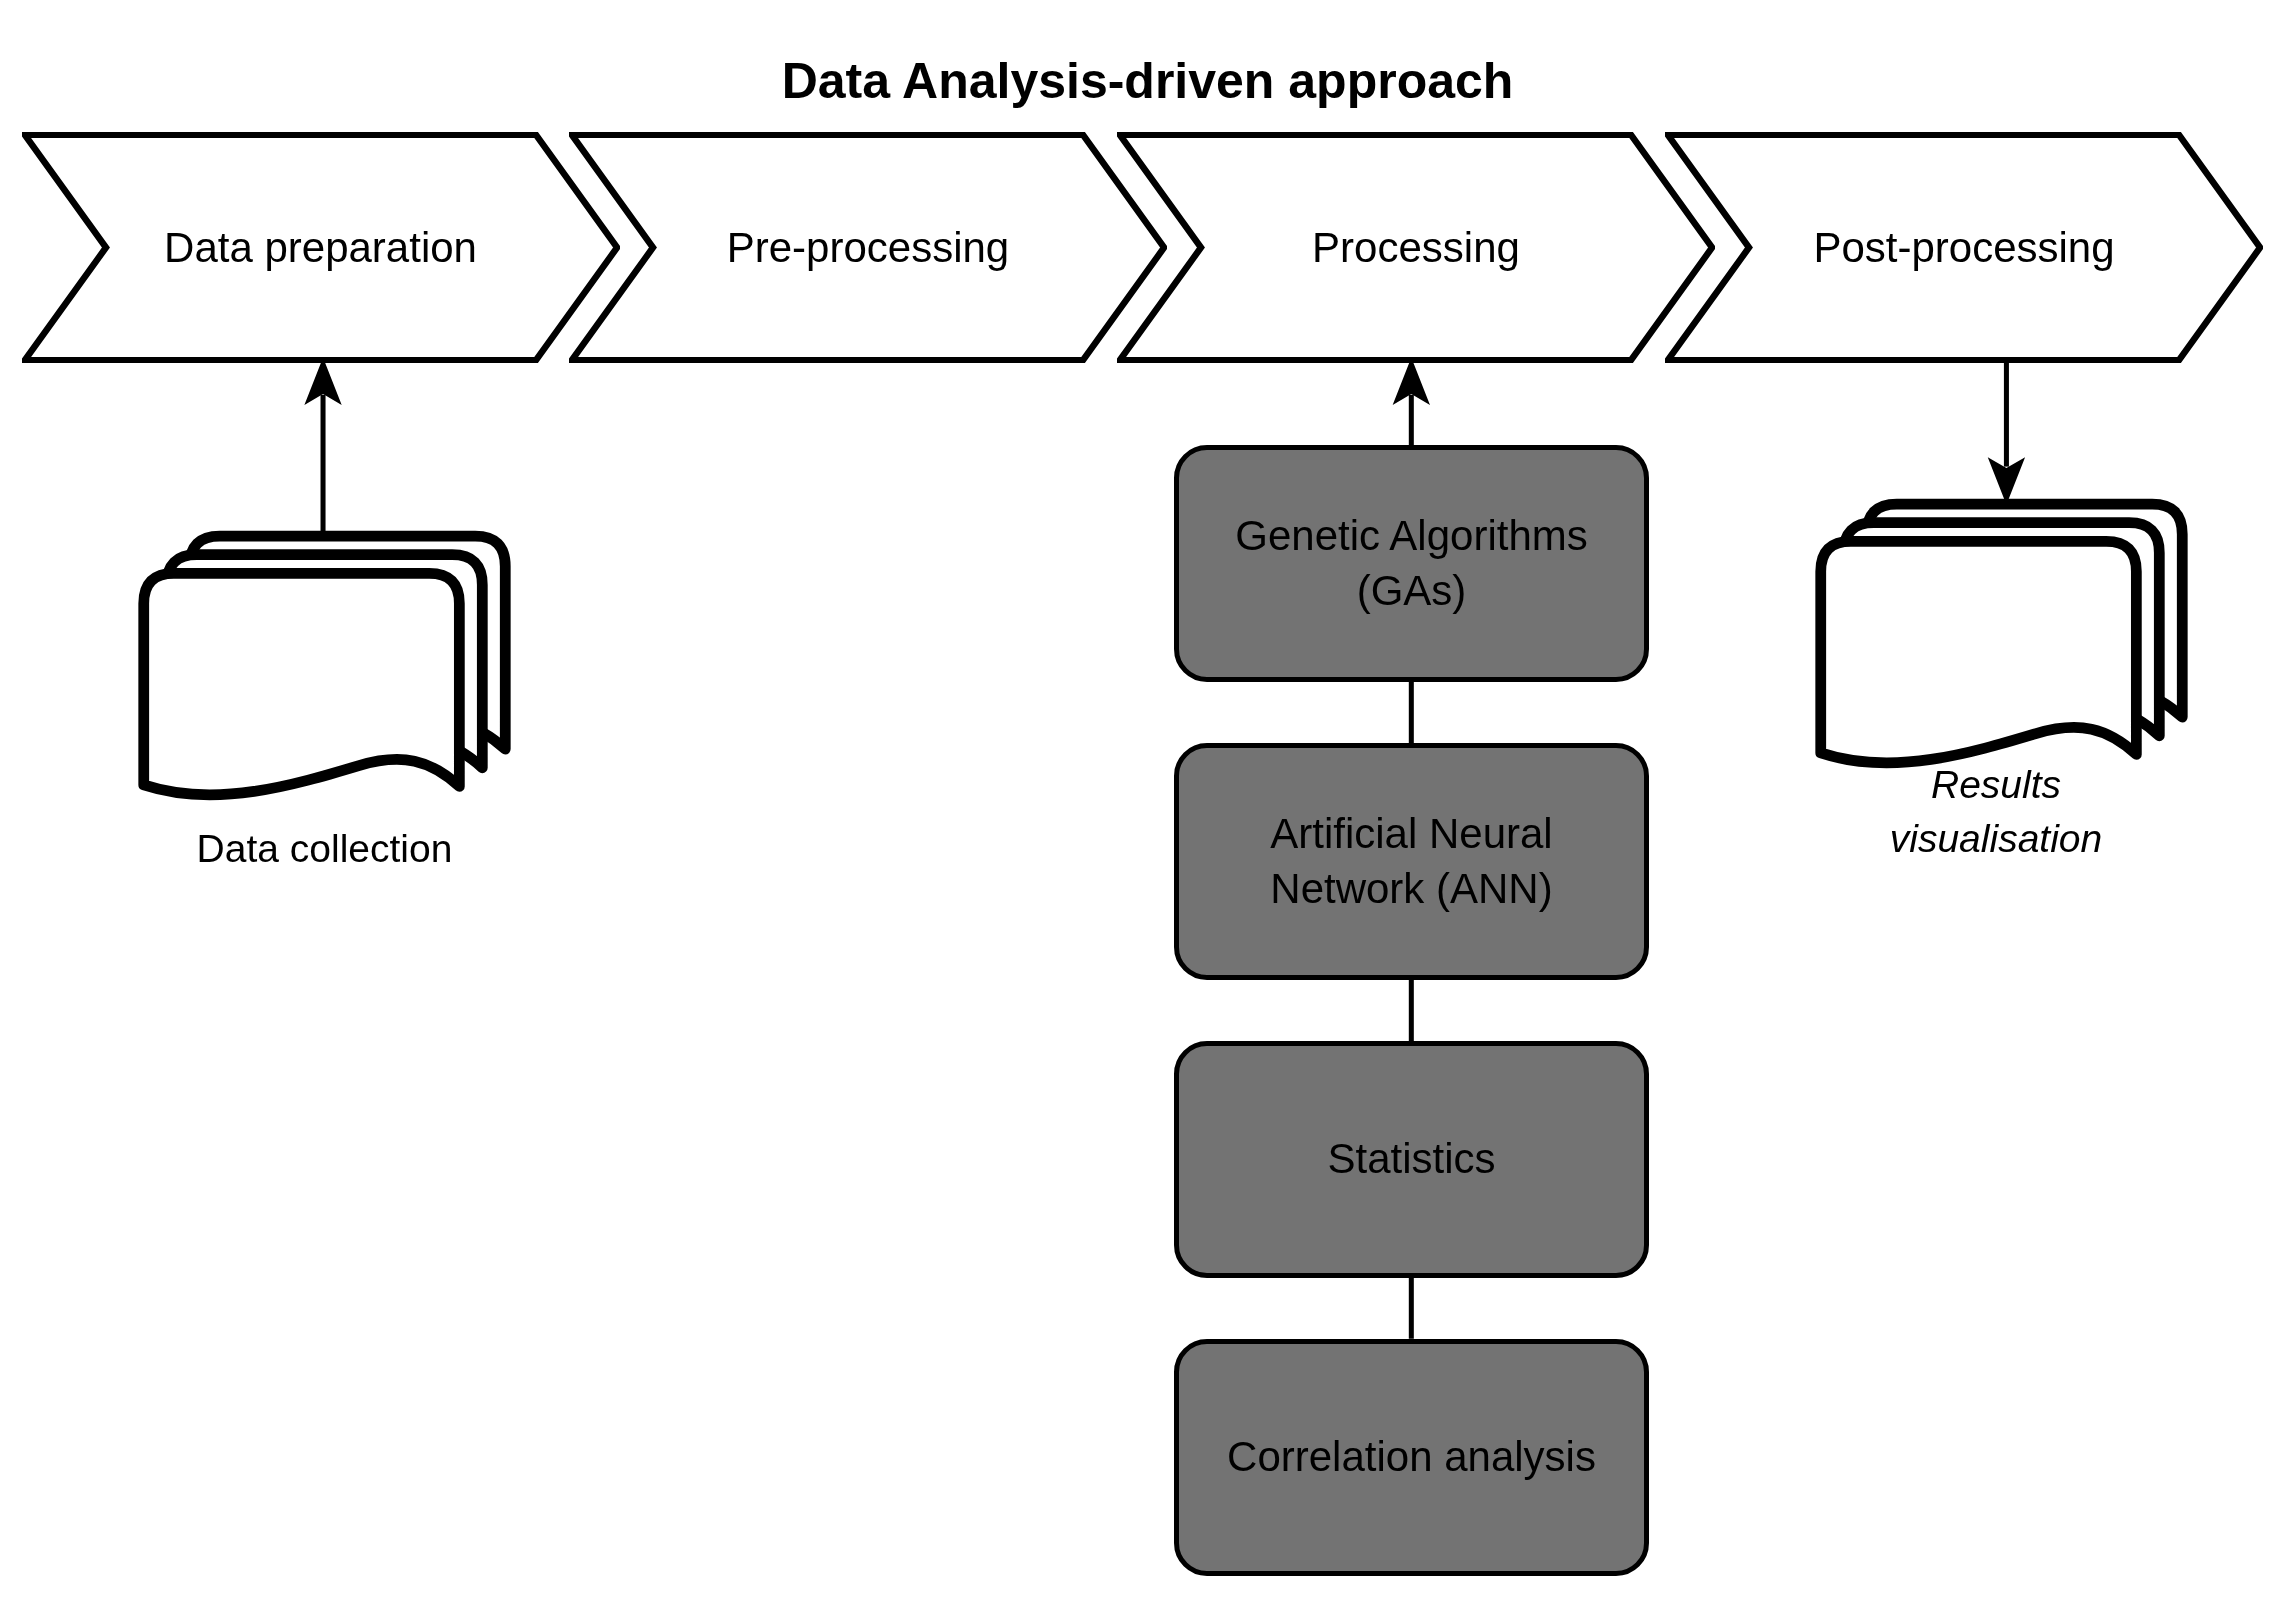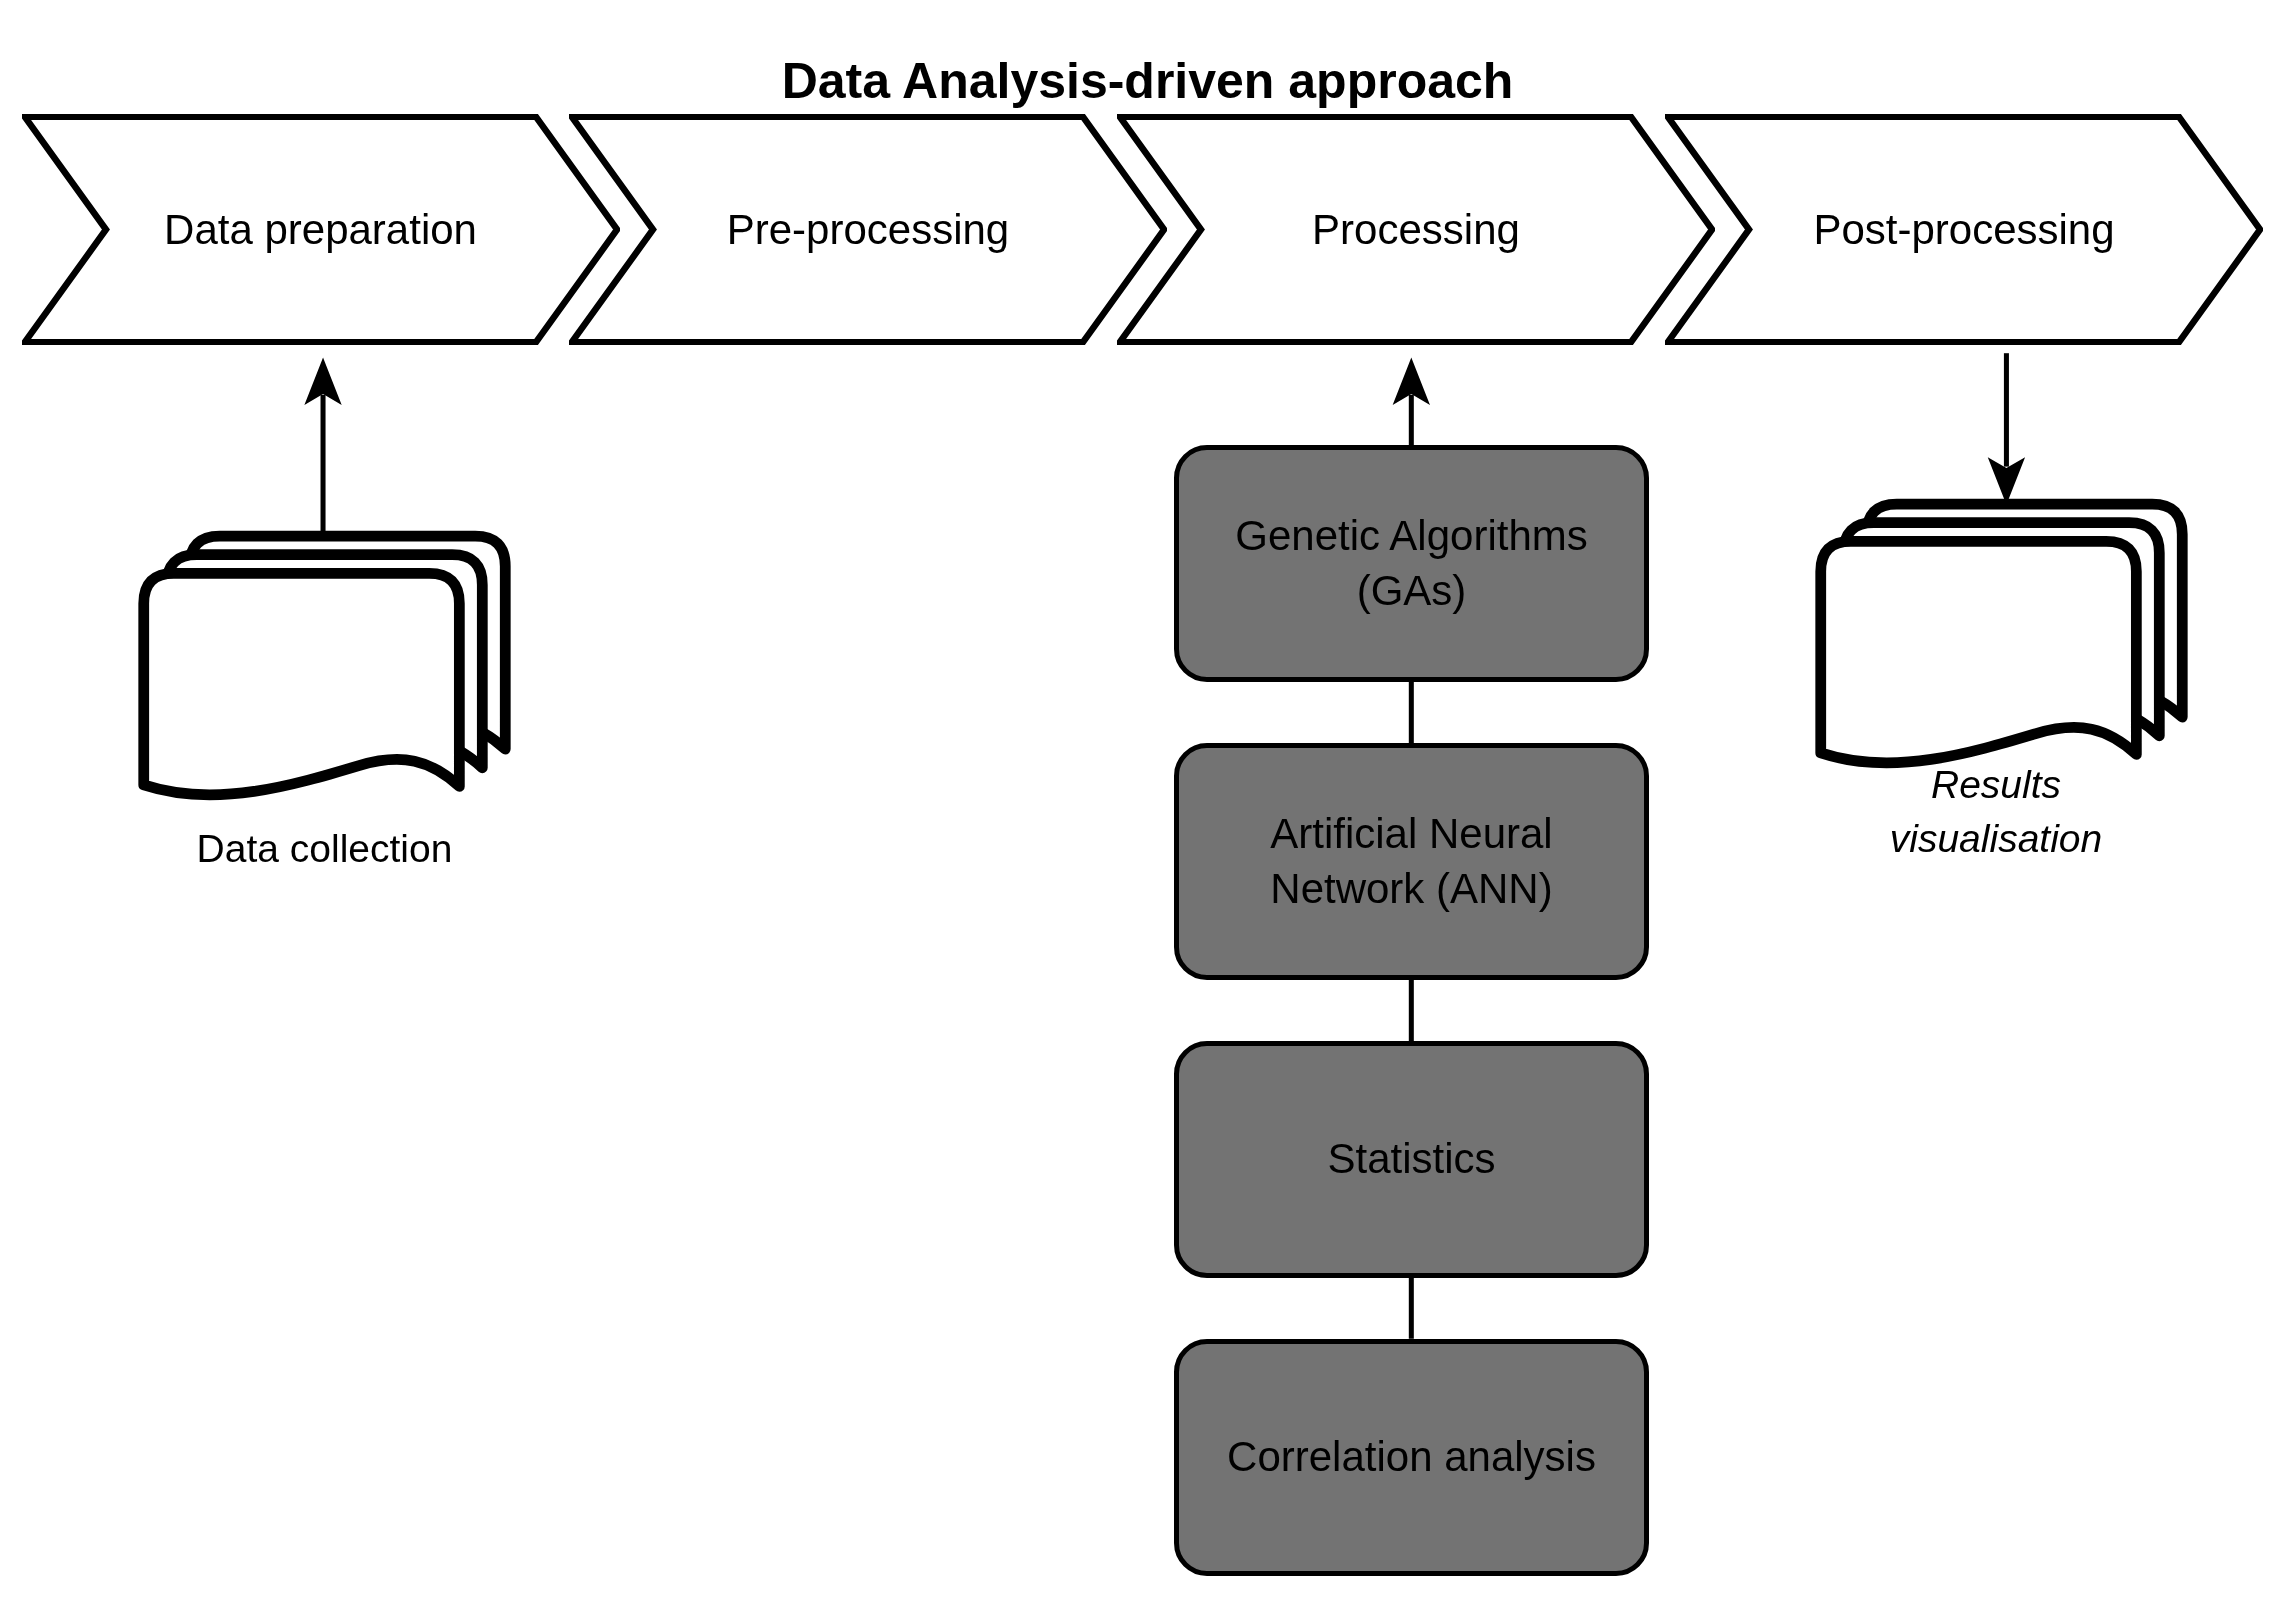--- a/index.html
+++ b/index.html
@@ -35,21 +35,21 @@
   .underlay line {
     stroke: #000000;
     stroke-width: 7;
   }
   .underlay .arrowhead {
     fill: #000000;
     stroke: none;
   }
   .chevron {
     position: absolute;
-    top: 114px;
+    top: 132px;
     width: 598px;
     height: 231px;
     display: flex;
     align-items: center;
     justify-content: center;
   }
   .chevron svg {
     position: absolute;
     left: 0;
     top: 0;

